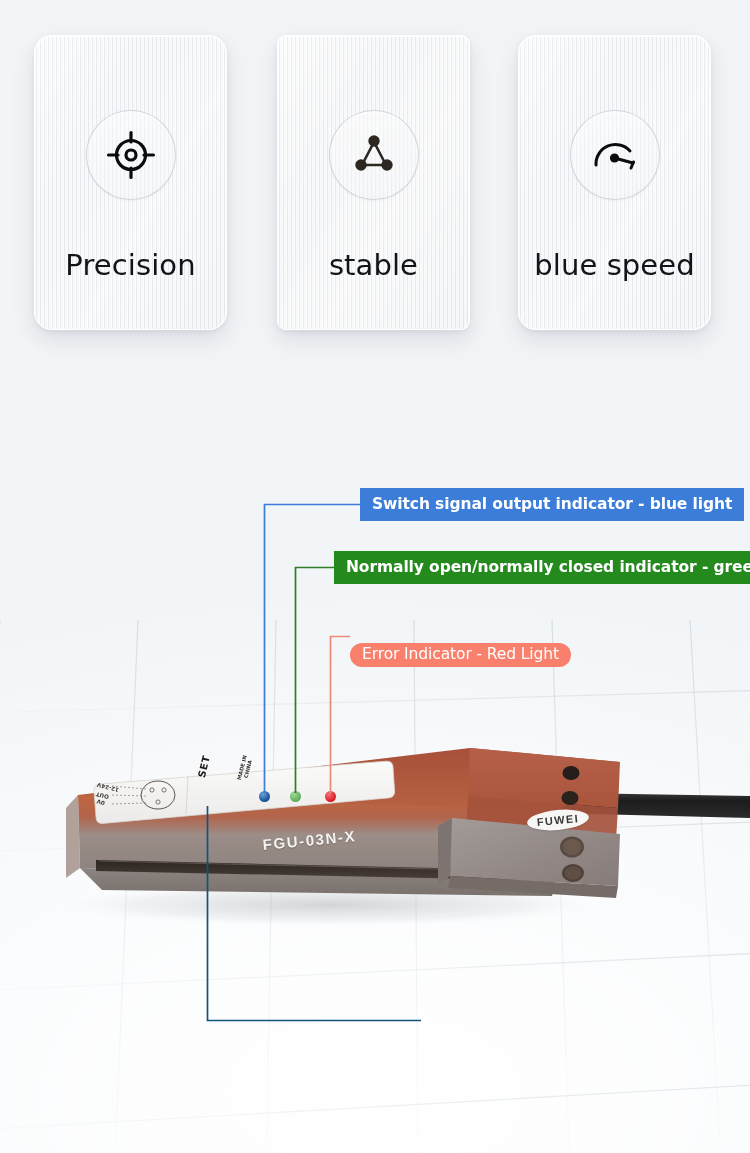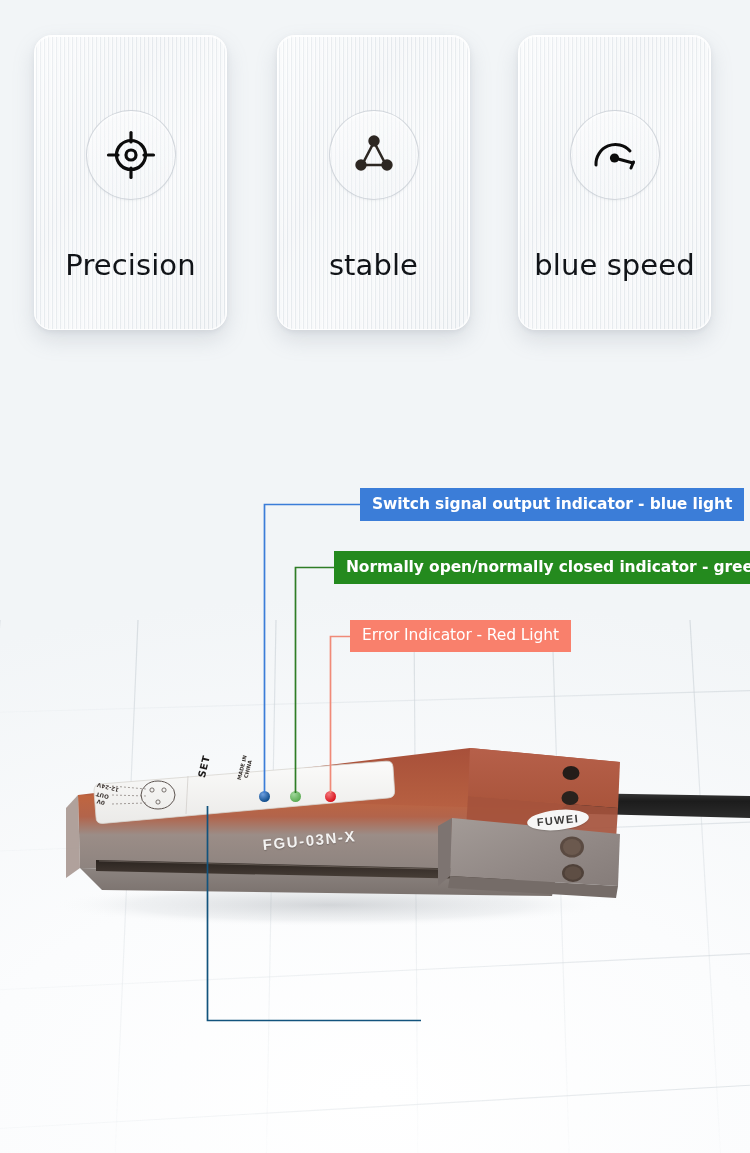--- a/index.html
+++ b/index.html
@@ -54,21 +54,21 @@
         rgba(250,251,252,.8) 4px),
       linear-gradient(120deg,#fbfcfd 0%, #e8ecf0 35%, #f4f6f8 60%, #dfe4e9 100%);
     border: 1px solid rgba(255,255,255,.9);
     box-shadow:
       0 10px 22px rgba(120,132,145,.20),
       0 2px 5px rgba(120,132,145,.13),
       inset 0 1px 0 rgba(255,255,255,.95),
       inset -1px 0 0 rgba(255,255,255,.55);
   }
   .card.c1 { left: 34px; }
-  .card.c2 { left: 277px; }
+  .card.c2 { left: 277px; border-radius: 9px; }
   .card.c3 { left: 518px; }
 
   .icon-ring {
     position: absolute;
     left: 50%;
     top: 74px;
     transform: translateX(-50%);
     width: 90px;
     height: 90px;
     border-radius: 50%;
@@ -105,21 +105,21 @@
     font-size: 15.5px;
     line-height: 1;
     font-weight: 700;
     font-family: "DejaVu Sans", sans-serif;
     letter-spacing: -.1px;
     white-space: nowrap;
     padding: 0 12px;
   }
   .callout.blue   { left: 360px; top: 488px;  height: 33px; background: #3b7dd8; }
   .callout.green  { left: 334px; top: 551px;  height: 33px; width: 416px; background: #248a1e; }
-  .callout.red    { left: 350px; top: 620px;  height: 32px; background: #f9806c; font-weight: 400; }
+  .callout.red    { left: 350px; top: 643px;  height: 24px; background: #f9806c; font-weight: 400; border-radius: 13px; }
   .callout.teal   { left: 421px; top: 1004px; height: 33px; background: #12537d; }
 
   
   .leaders {
     position: absolute;
     left: 0; top: 0;
     width: 750px; height: 1153px;
     pointer-events: none;
   }
 

